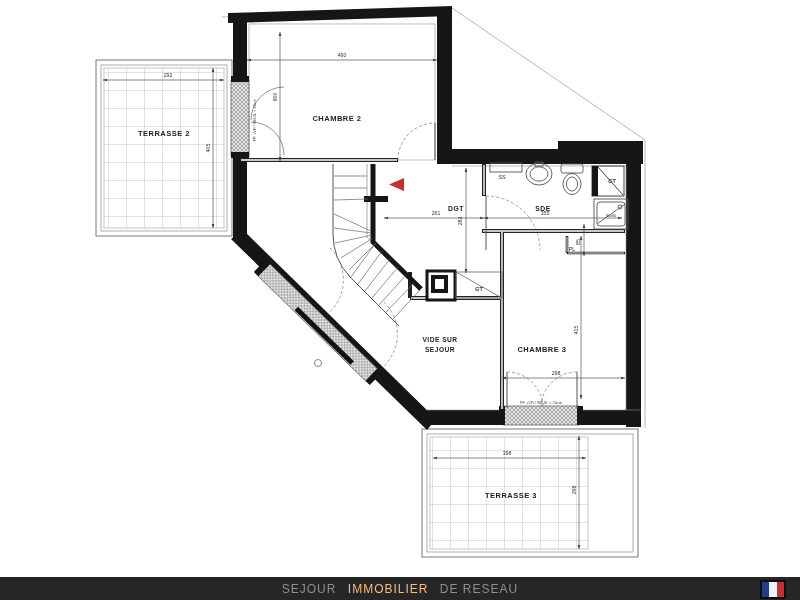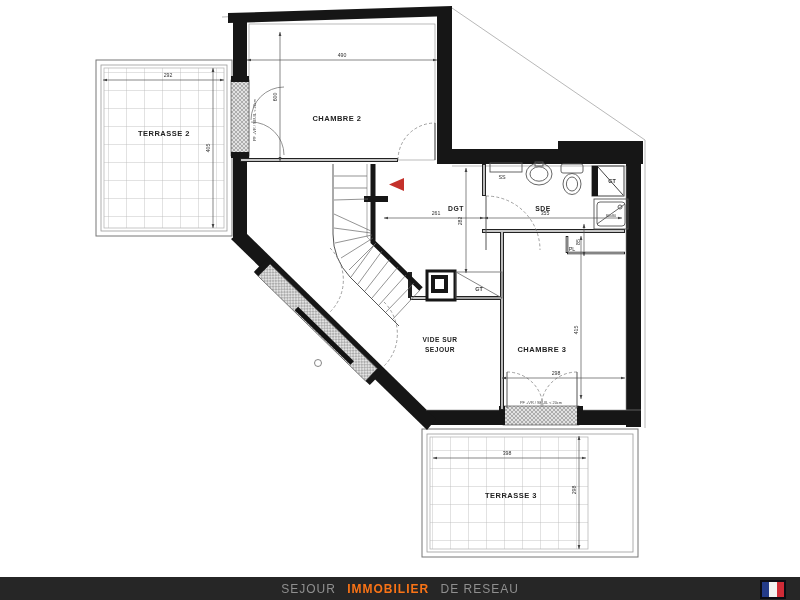--- a/index.html
+++ b/index.html
@@ -7,21 +7,21 @@
   .stage{position:relative;width:800px;height:600px;background:#fff;}
   svg{position:absolute;left:0;top:0;}
   svg text{font-family:"Liberation Sans", sans-serif;fill:#333;}
   .room-label{font-weight:bold;fill:#222;letter-spacing:.5px;}
   .dim{font-size:5.2px;fill:#333;}
   .tiny{font-size:3.9px;fill:#444;}
   .small-label{font-size:5.4px;fill:#333;}
   .footer{position:absolute;left:0;bottom:0;width:800px;height:23px;background:#262626;
     display:flex;align-items:center;justify-content:center;}
   .footer-text{color:#8f8f8f;font-size:12px;letter-spacing:1px;white-space:nowrap;}
-  .footer-text .brand{color:#f97316;font-weight:bold;margin:0 7px;}
+  .footer-text .brand{color:#fdba74;font-weight:normal;margin:0 7px;}
   .flag{position:absolute;right:14px;top:3px;width:22px;height:15px;border:2px solid #0c0c14;
     display:flex;box-sizing:content-box;}
   .flag span{flex:1;}
   .flag .fb{background:#243b8a;} .flag .fw{background:#f2f2f2;} .flag .fr{background:#cf2b37;}
 </style>
 </head>
 <body>
 
 <div class="stage">
 

